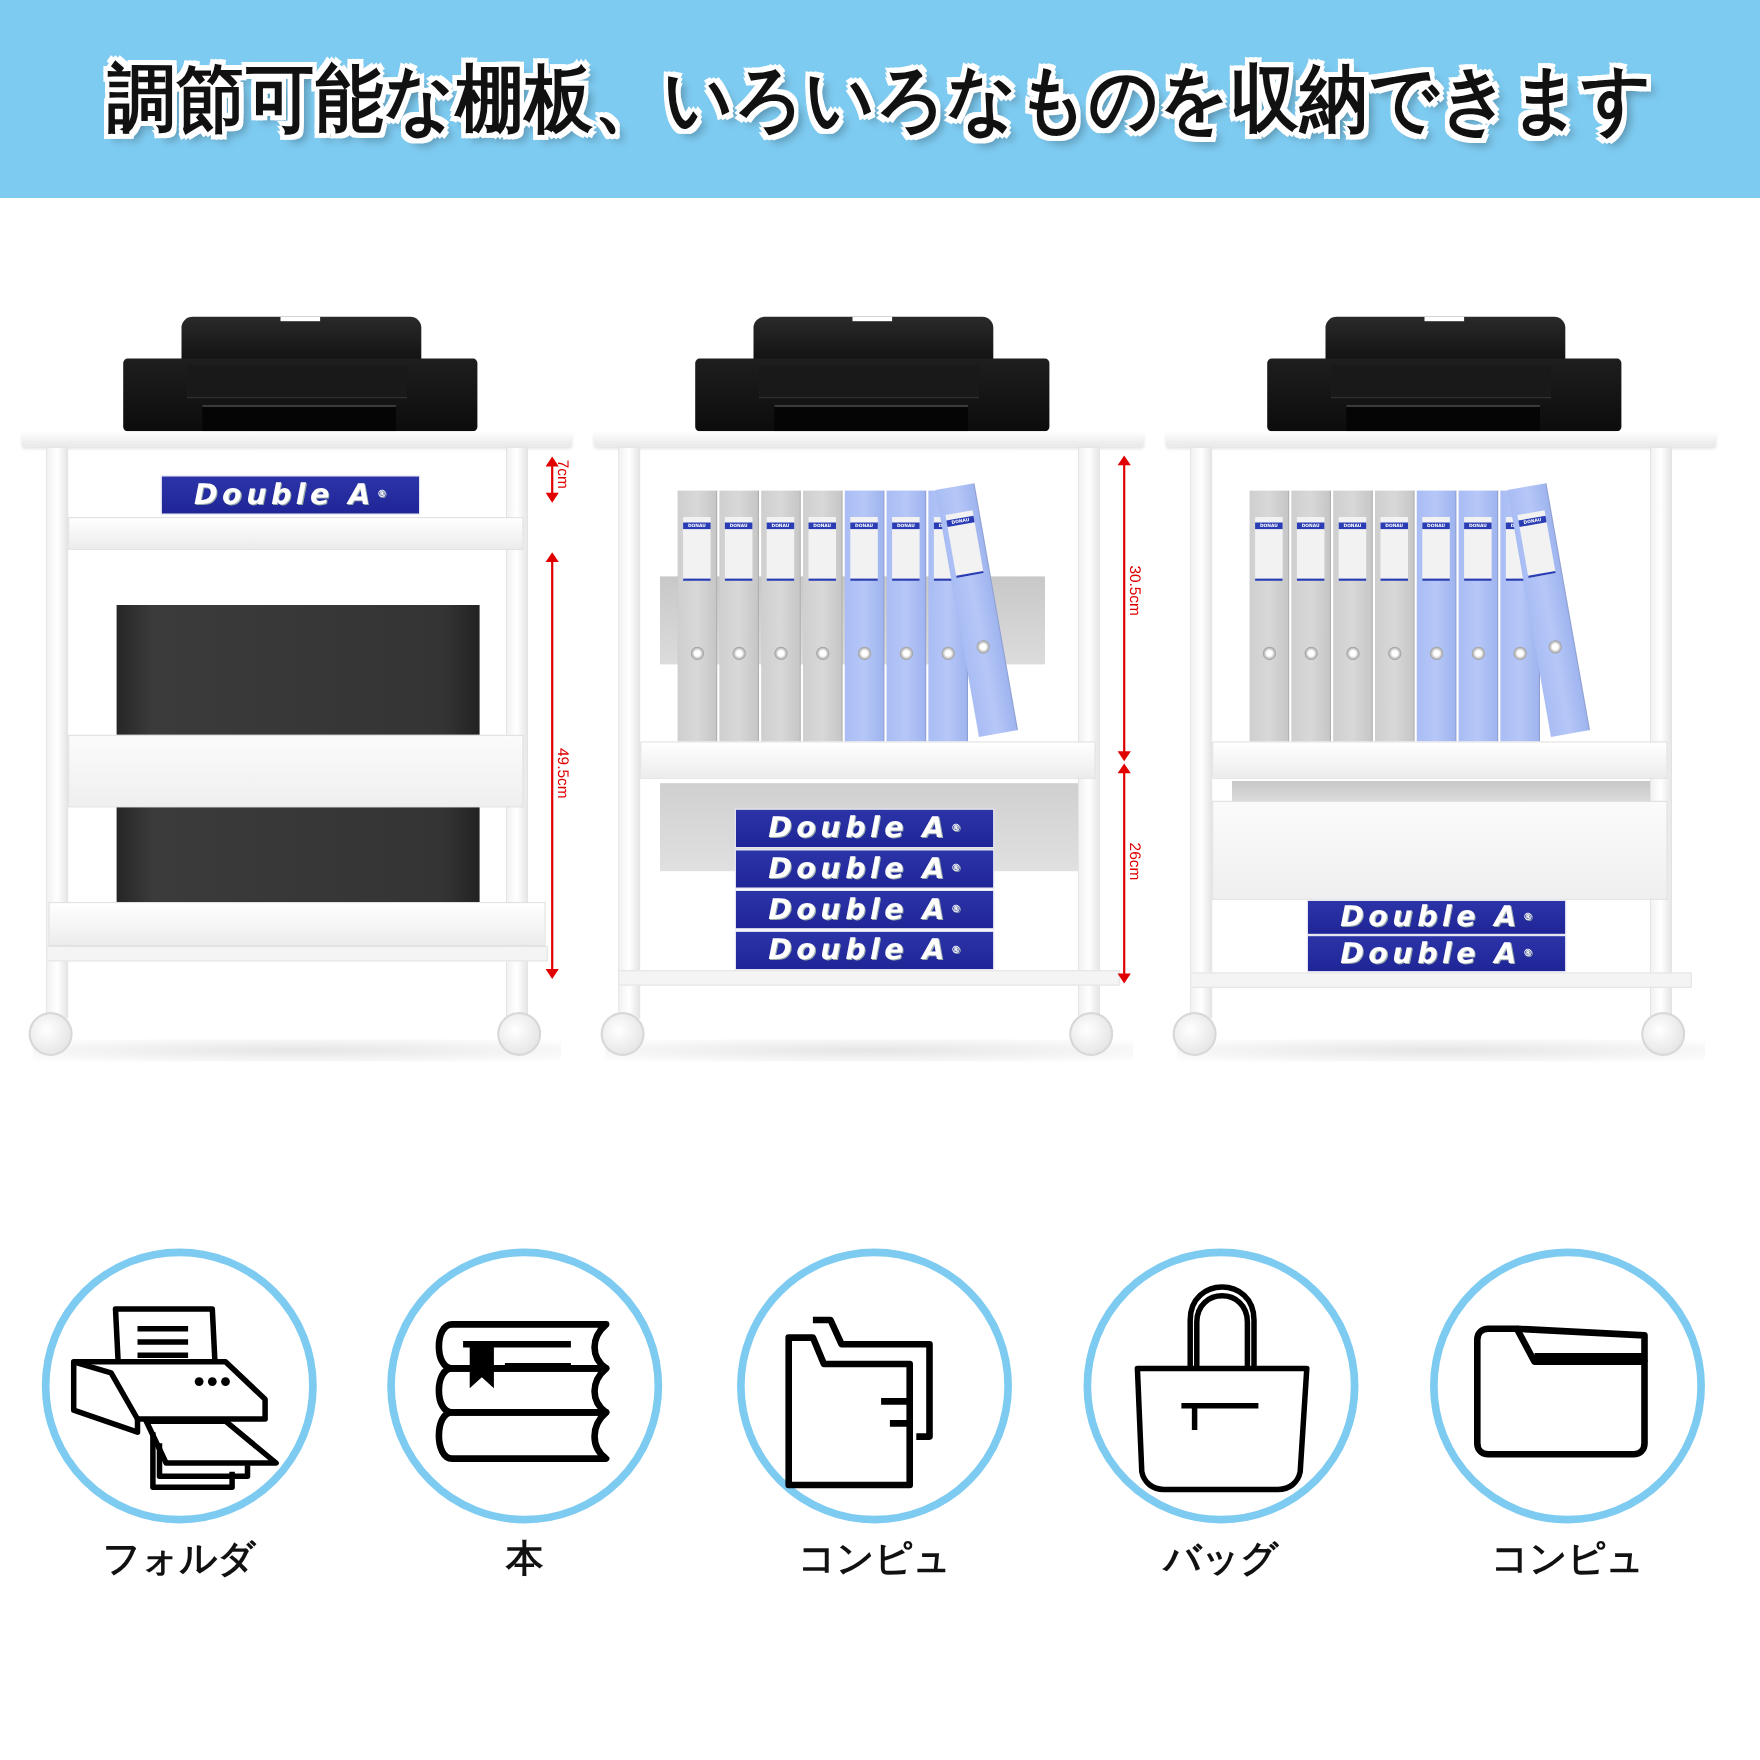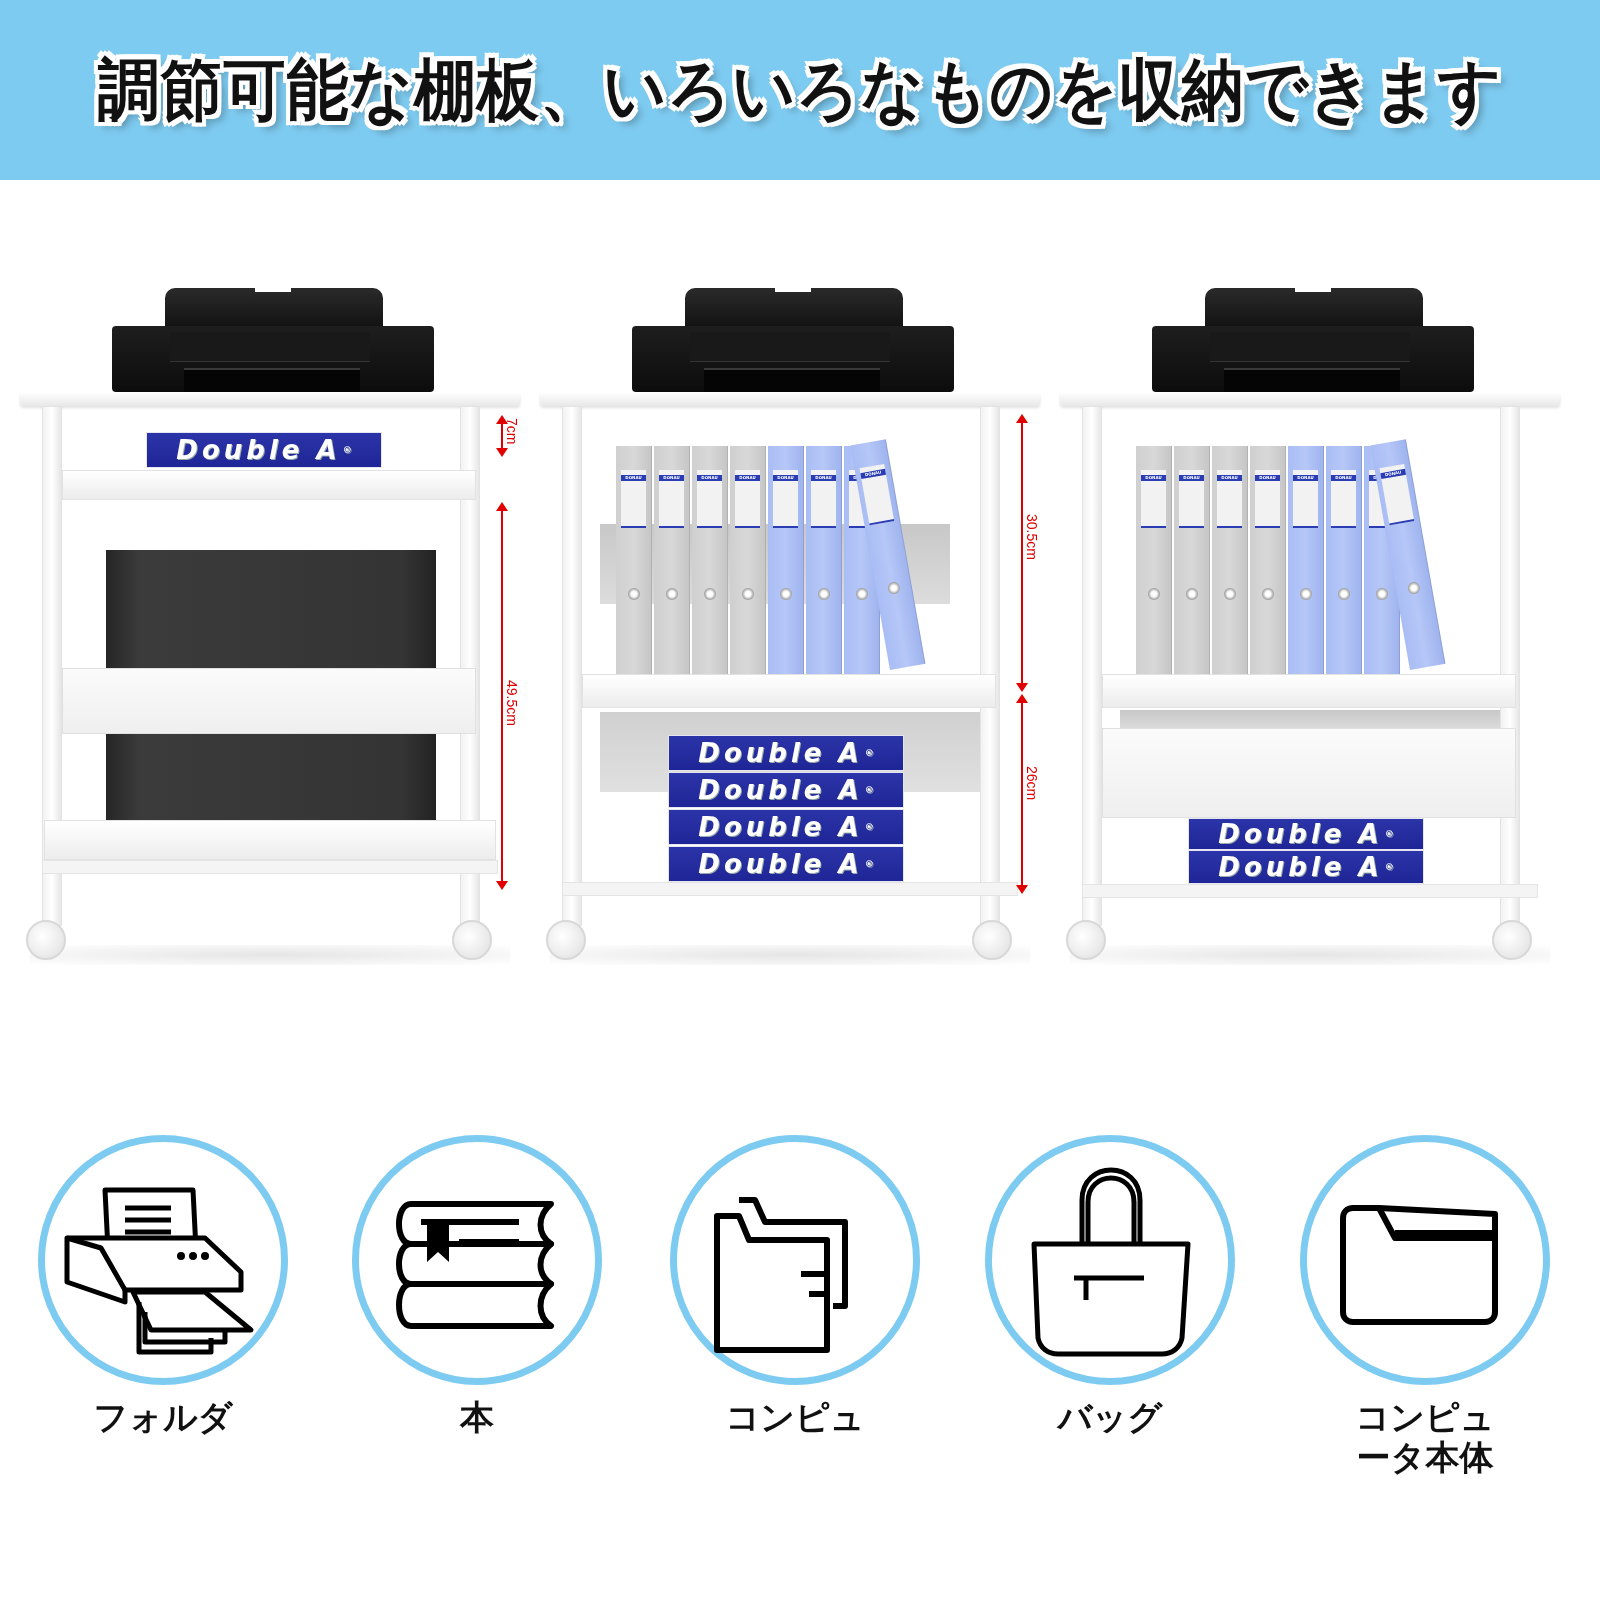--- a/index.html
+++ b/index.html
@@ -449,15 +449,14 @@
     <svg viewBox="0 0 236 236">
       <g fill="none" stroke="#000" stroke-width="6" stroke-linejoin="round">
         <path d="M36 76 C36 70 40 66 46 66 L72 66 L88 96 L188 96 L188 170 C188 176 184 180 178 180 L46 180 C40 180 36 176 36 170 Z"></path>
         <path d="M72 66 L188 72 L188 96"></path>
       </g>
       <rect x="88" y="88" width="100" height="8" fill="#000"></rect>
     </svg>
   </div>
   <div class="icon-caption">
     <div>コンピュ</div>
-    <div>ータ本体</div>
   </div>
 </div>
 
 </body></html>

